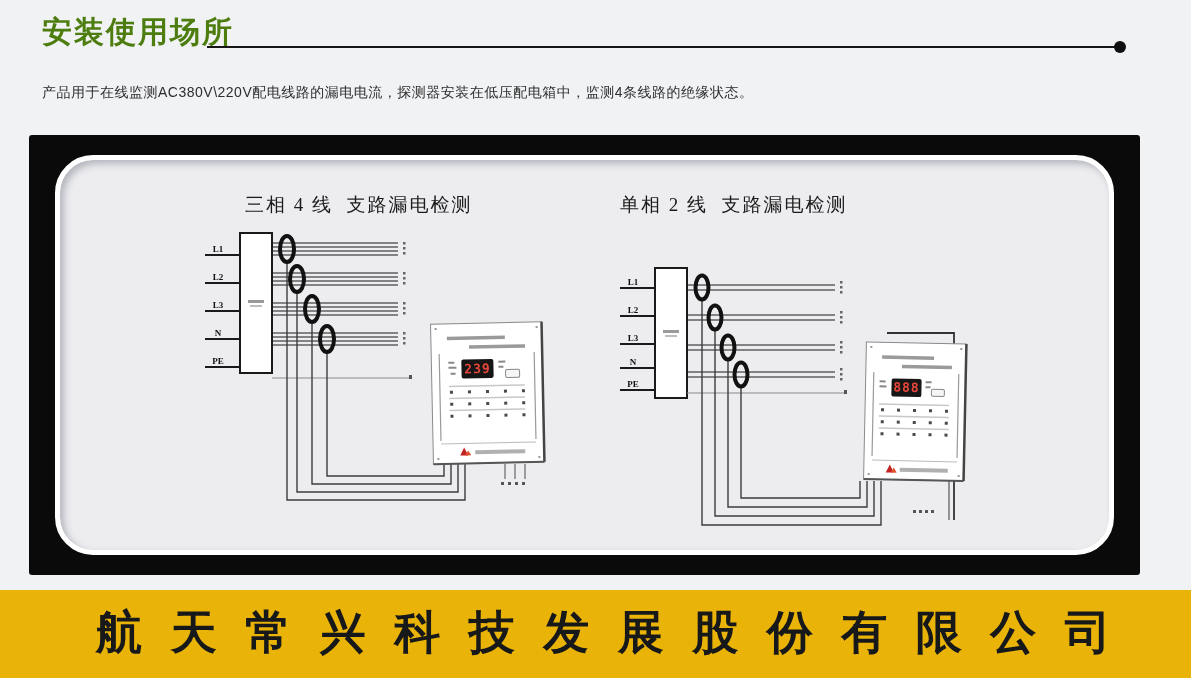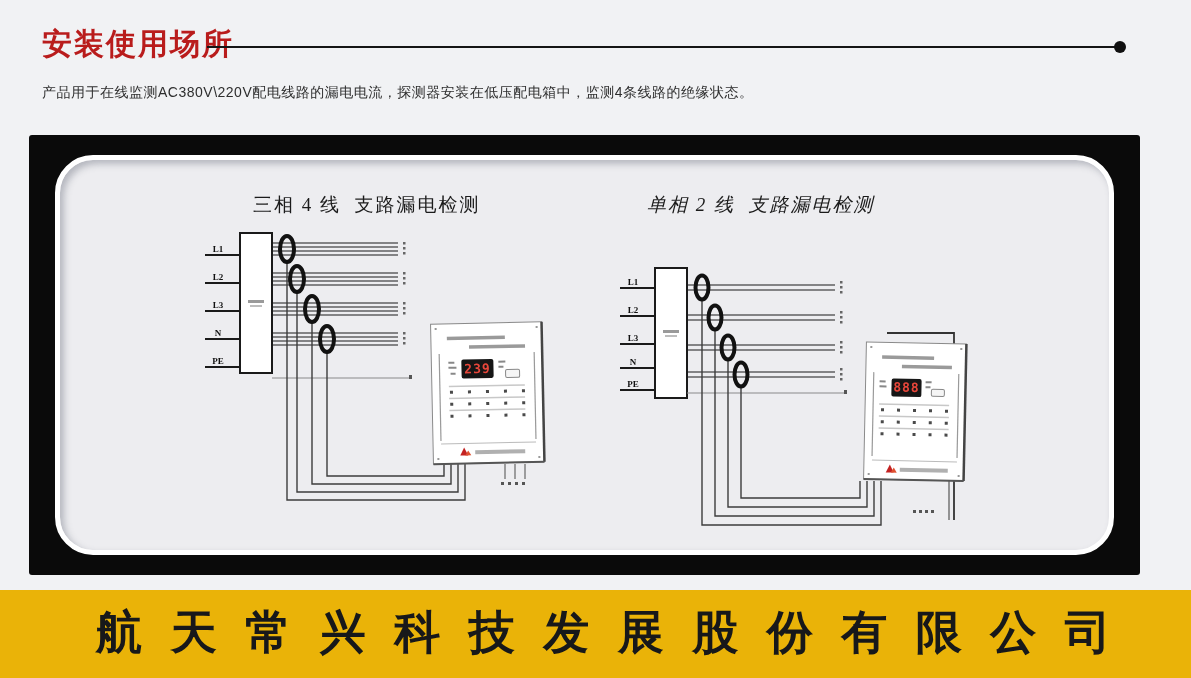--- a/index.html
+++ b/index.html
@@ -3,23 +3,23 @@
 <meta charset="utf-8">
 <style>
   html,body{margin:0;padding:0;}
   body{
     width:1191px;height:678px;position:relative;overflow:hidden;
     background:#f1f2f4;
     font-family:"Liberation Sans", sans-serif;
   }
   
   .page-title{
-    position:absolute;left:42px;top:24px;
+    position:absolute;left:42px;top:12px;
     font-size:30px;font-weight:bold;letter-spacing:2px;
-    color:#b91c1c;
+    color:#4d7c0f;
   }
   .title-rule{
     position:absolute;left:207px;top:46px;width:908px;height:2px;
     background:#151515;
   }
   .title-rule-dot{
     position:absolute;left:1114px;top:41px;width:12px;height:12px;
     border-radius:50%;background:#101010;
   }
   .page-desc{
@@ -34,22 +34,22 @@
   .panel-inner{
     position:absolute;left:26px;top:20px;right:26px;bottom:20px;
     background:#ededf0;border-radius:38px;border:5px solid #ffffff;
     box-shadow:inset 4px 4px 7px rgba(90,95,110,0.38);
   }
   .diagram-title{
     position:absolute;top:192px;
     font-family:"Liberation Serif", serif;
     font-size:19px;color:#1b1b1b;letter-spacing:2px;white-space:pre;
   }
-  .diagram-title.left{left:245px;margin-left:8px;}
-  .diagram-title.right{left:647px;font-style:italic;}
+  .diagram-title.left{left:245px;}
+  .diagram-title.right{left:620px;}
   .diagram-svg{position:absolute;left:29px;top:135px;width:1111px;height:440px;}
   
   .footer-band{
     position:absolute;left:0;top:590px;width:1191px;height:112px;
     background:#eab308;
     padding-left:16px;
   }
   .company-name{
     position:absolute;left:0;top:0;width:100%;height:88px;line-height:86px;
     text-align:center;

